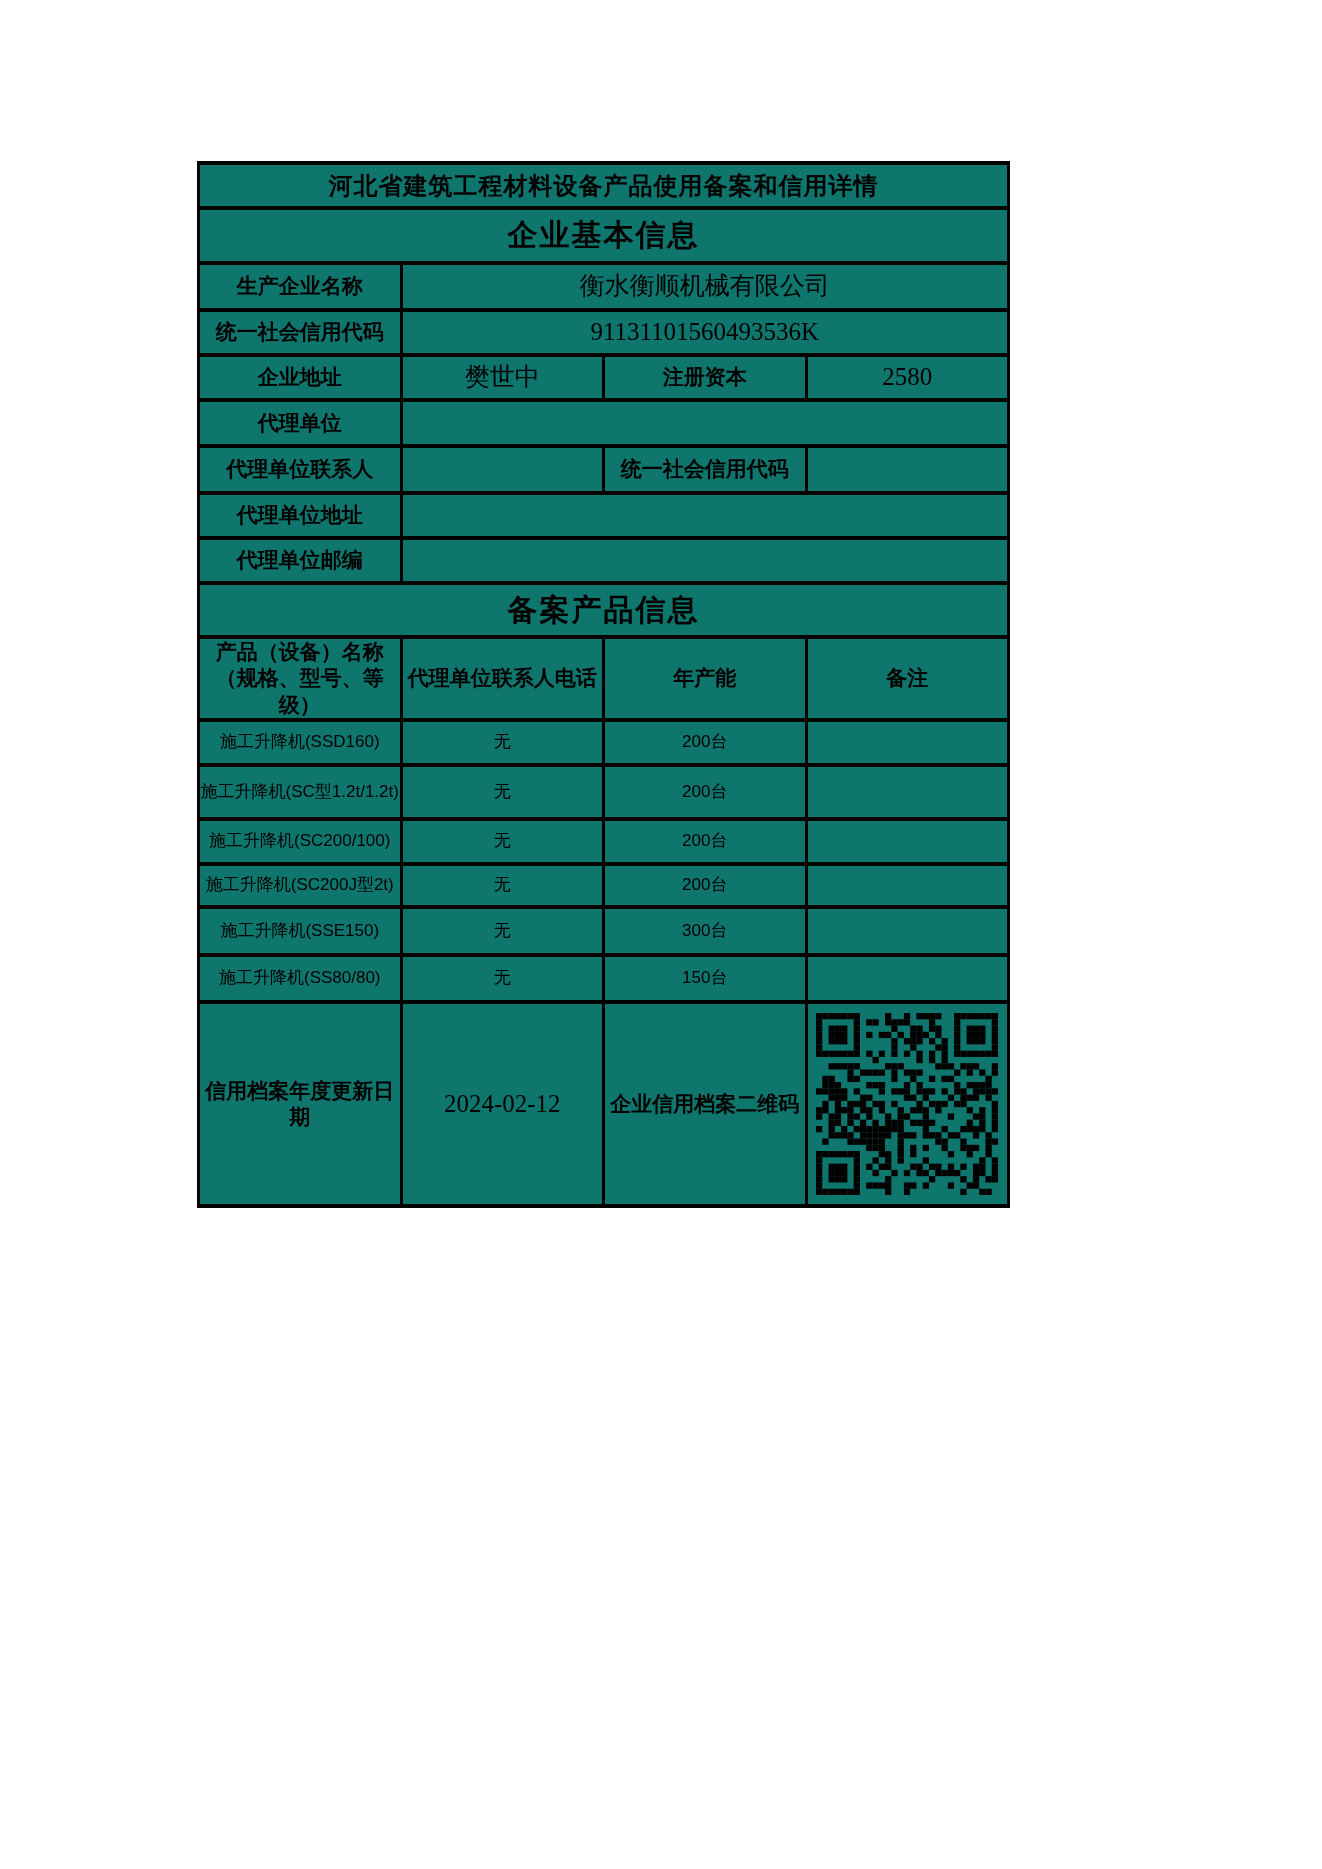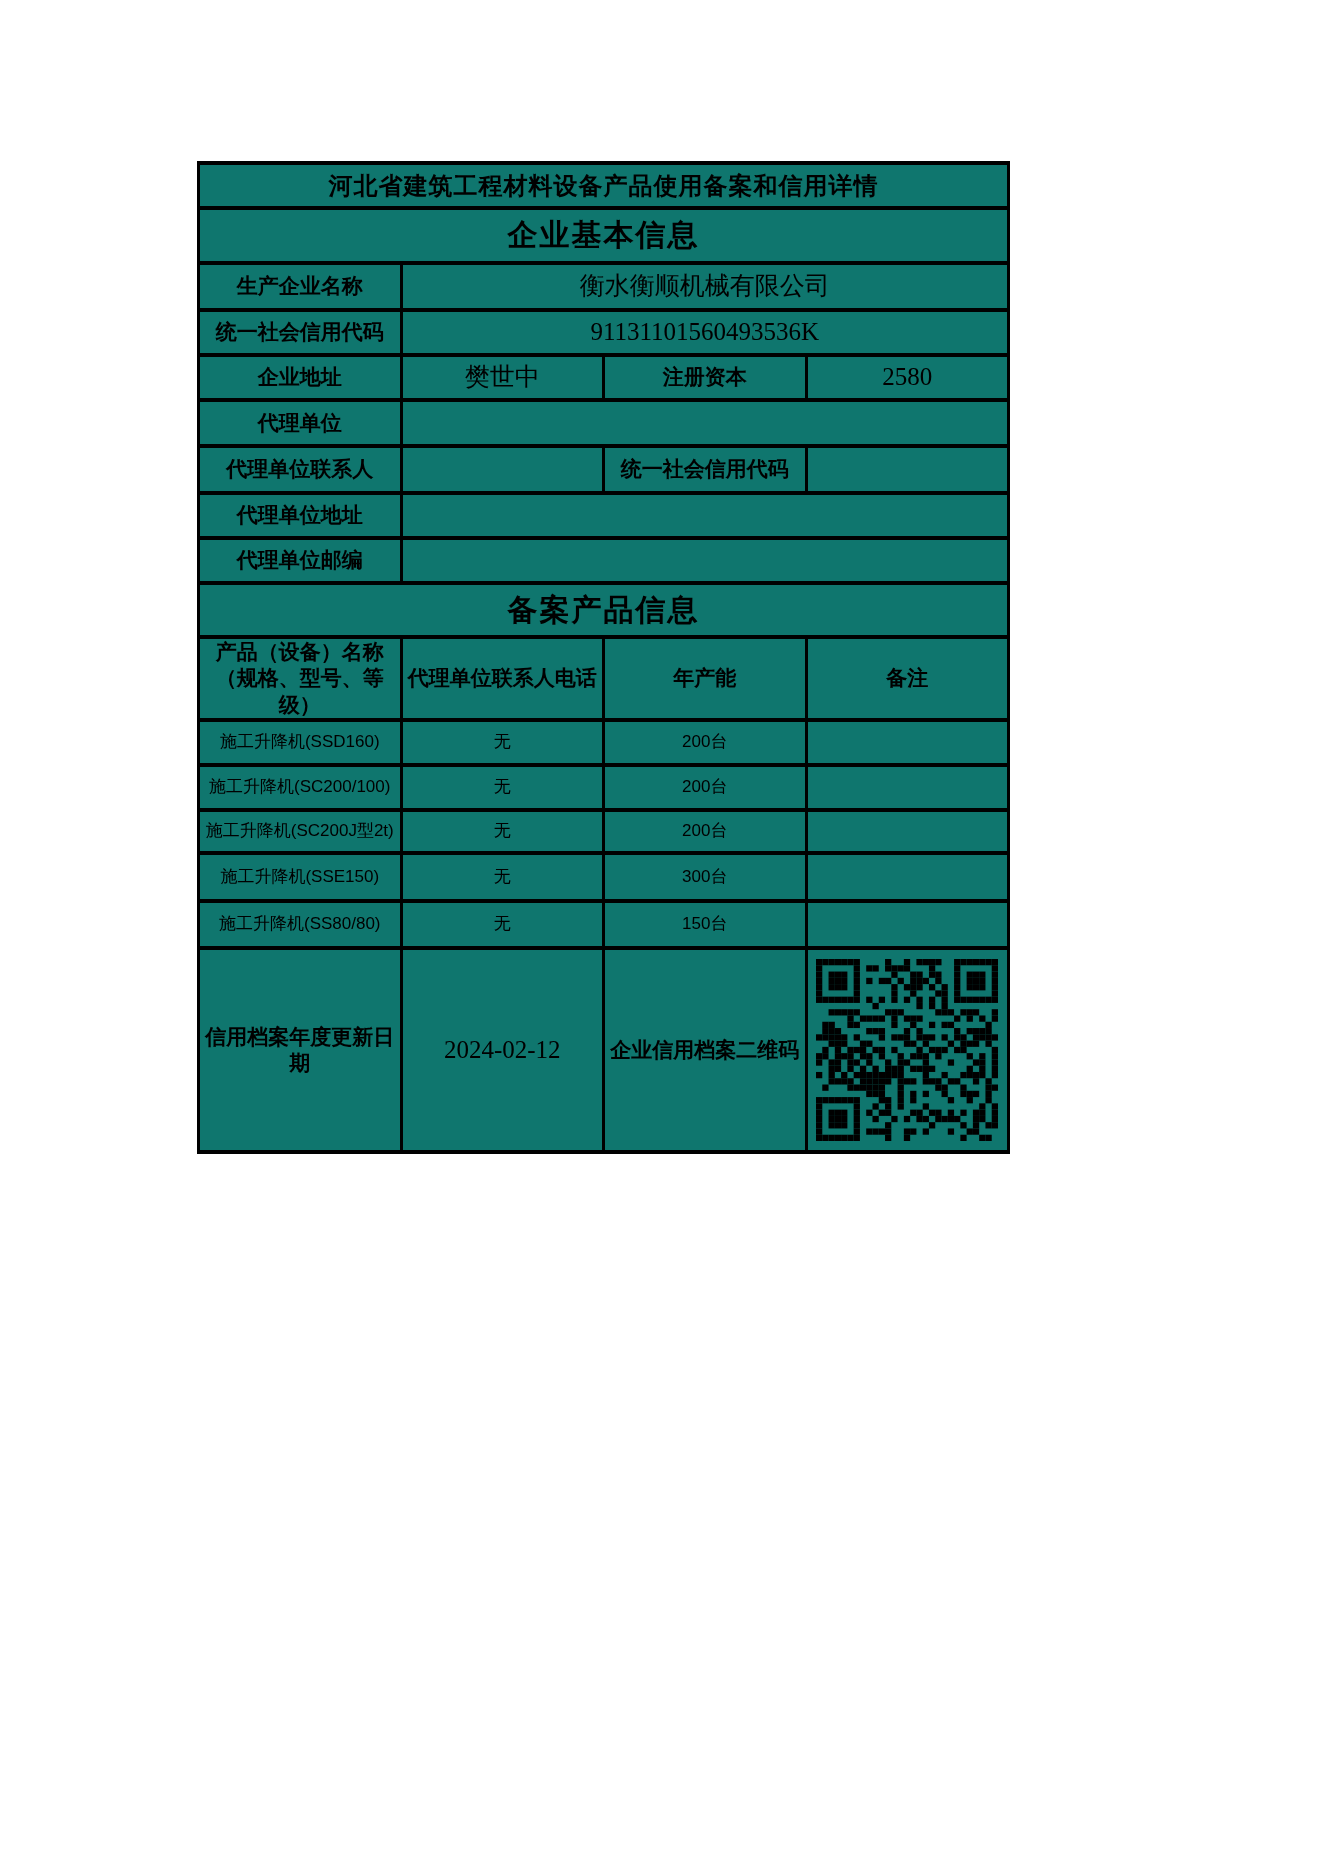--- a/index.html
+++ b/index.html
@@ -98,20 +98,26 @@
   </tr>
   <tr style="height:70px">
     <td class="lbl" style="padding:0">产品（设备）名称（规格、型号、等级）</td>
     <td class="lbl" style="padding:0">代理单位联系人电话</td>
     <td class="lbl">年产能</td>
     <td class="lbl">备注</td>
   </tr>
 
   <tr style="height:45px">
     <td class="val-sm">施工升降机(SSD160)</td>
+    <td class="val-sm">无</td>
+    <td class="val-sm">200台</td>
+    <td class="val-sm"></td>
+  </tr>
+  <tr style="height:54px">
+    <td class="val-sm" style="padding:0">施工升降机(SC型1.2t/1.2t)</td>
     <td class="val-sm">无</td>
     <td class="val-sm">200台</td>
     <td class="val-sm"></td>
   </tr>
   <tr style="height:45px">
     <td class="val-sm" style="padding:0">施工升降机(SC200/100)</td>
     <td class="val-sm">无</td>
     <td class="val-sm">200台</td>
     <td class="val-sm"></td>
   </tr>

